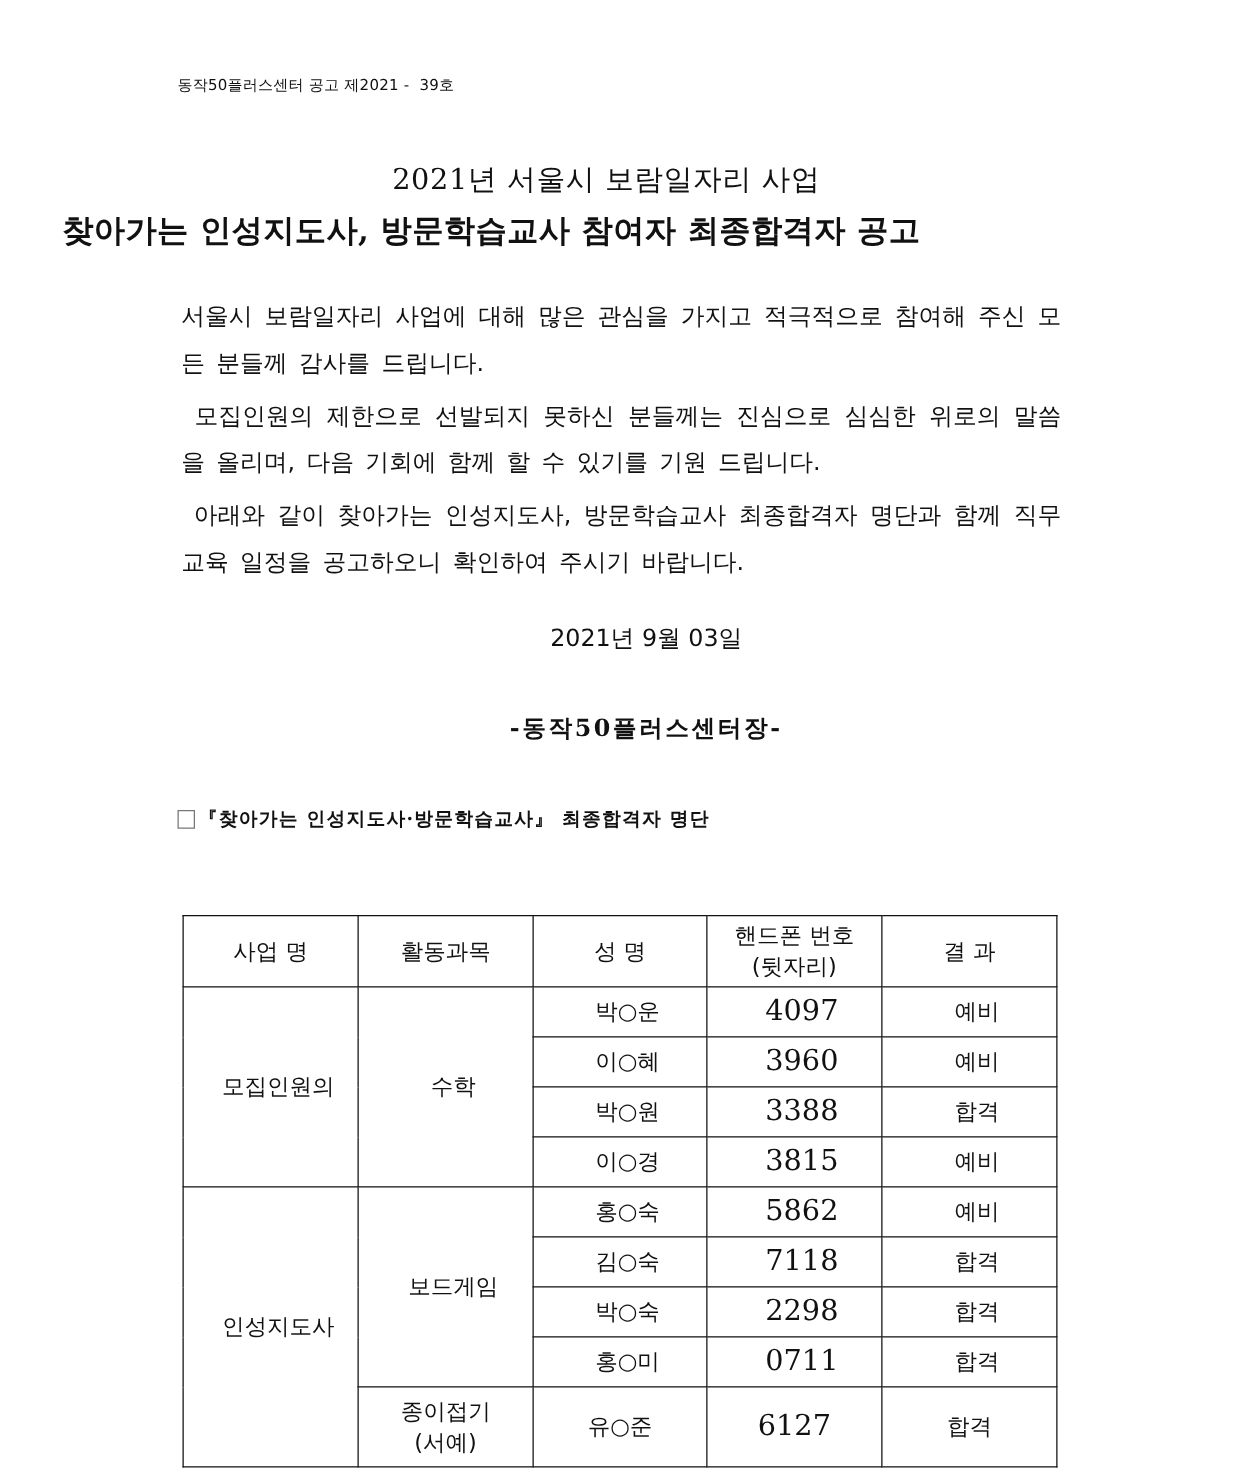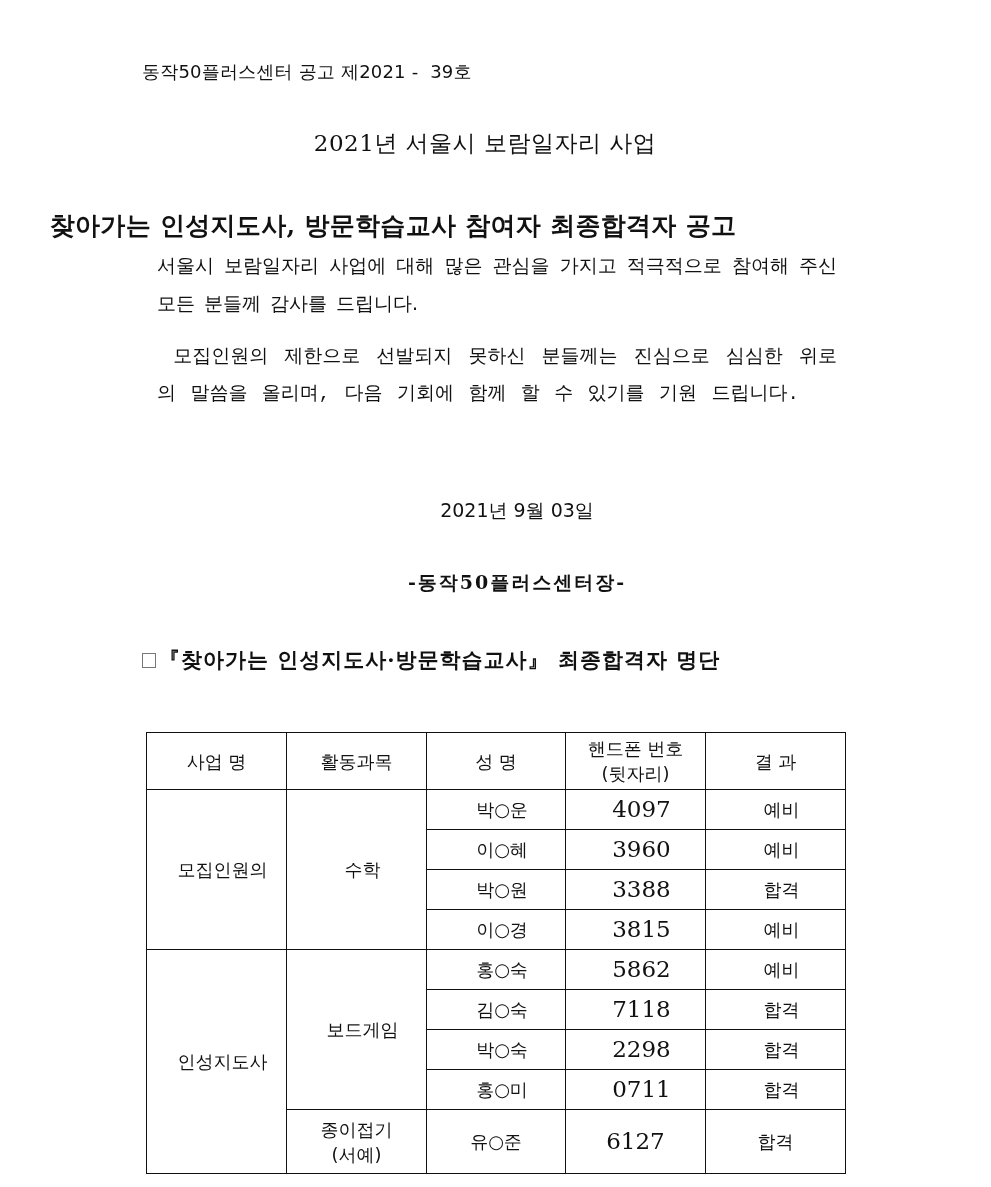--- a/index.html
+++ b/index.html
@@ -12,21 +12,21 @@
       height: 1187px;
       position: relative;
       overflow: hidden;
       color: #111111;
       font-family: "DejaVu Sans", "Liberation Sans", sans-serif;
     }
     .notice-number {
       position: absolute;
       left: 142px;
       top: 60px;
-      font-size: 18px;
+      font-size: 12px;
       letter-spacing: 0.2px;
       white-space: pre;
     }
     .title-line1 {
       position: absolute;
       left: 0;
       width: 970px;
       top: 128px;
       text-align: center;
       font-family: "DejaVu Serif", "Liberation Serif", serif;
@@ -36,34 +36,33 @@
     .title-line2 {
       position: absolute;
       left: 0;
       width: 786px;
       top: 168px;
       text-align: center;
       font-family: "DejaVu Serif", "Liberation Serif", serif;
       font-weight: bold;
       font-size: 25px;
       letter-spacing: 0.3px;
-      margin-top: 41px;
     }
     .body-text {
       position: absolute;
       left: 141px;
       top: 231px;
       width: 712px;
       font-size: 19px;
       line-height: 37.8px;
       text-align: justify;
       word-spacing: 3px;
     }
     .body-text p {
-      margin: 16px;
+      margin: 4px;
     }
     .date {
       position: absolute;
       left: 0;
       width: 1034px;
       top: 498px;
       text-align: center;
       font-size: 19px;
     }
     .signature {
@@ -76,21 +75,21 @@
       font-weight: bold;
       font-size: 19px;
       letter-spacing: 2px;
     }
     .section-heading {
       position: absolute;
       left: 142px;
       top: 646px;
       font-family: "DejaVu Serif", "Liberation Serif", serif;
       font-weight: bold;
-      font-size: 21px;
+      font-size: 15px;
       letter-spacing: 1px;
       display: flex;
       align-items: center;
     }
     .checkbox-icon {
       display: inline-block;
       width: 14px;
       height: 15px;
       border: 1px solid #777777;
       margin-right: 3px;
@@ -137,21 +136,22 @@
 </head>
 <body>
 
 <div class="notice-number">동작50플러스센터 공고 제2021 -  39호</div>
 
 <div class="title-line1">2021년 서울시 보람일자리 사업</div>
 <div class="title-line2">찾아가는 인성지도사, 방문학습교사 참여자 최종합격자 공고</div>
 
 <div class="body-text">
   <p>서울시 보람일자리 사업에 대해 많은 관심을 가지고 적극적으로 참여해 주신 모든 분들께 감사를 드립니다.</p>
-  <p style="white-space:pre-wrap;font-family:Liberation Mono, monospace;"> 모집인원의 제한으로 선발되지 못하신 분들께는 진심으로 심심한 위로의 말씀을 올리며, 다음 기회에 함께 할 수 있기를 기원 드립니다.</p>
+  <p style="white-space:pre-wrap;"> 모집인원의 제한으로 선발되지 못하신 분들께는 진심으로 심심한 위로의 말씀을 올리며, 다음 기회에 함께 할 수 있기를 기원 드립니다.</p>
+  <p style="white-space:pre-wrap;"> 아래와 같이 찾아가는 인성지도사, 방문학습교사 최종합격자 명단과 함께 직무교육 일정을 공고하오니 확인하여 주시기 바랍니다.</p>
 </div>
 
 <div class="date">2021년 9월 03일</div>
 
 <div class="signature">-동작50플러스센터장-</div>
 
 <div class="section-heading">
   <span class="checkbox-icon"></span>
   <span>『찾아가는 인성지도사·방문학습교사』 최종합격자 명단</span>
 </div>

